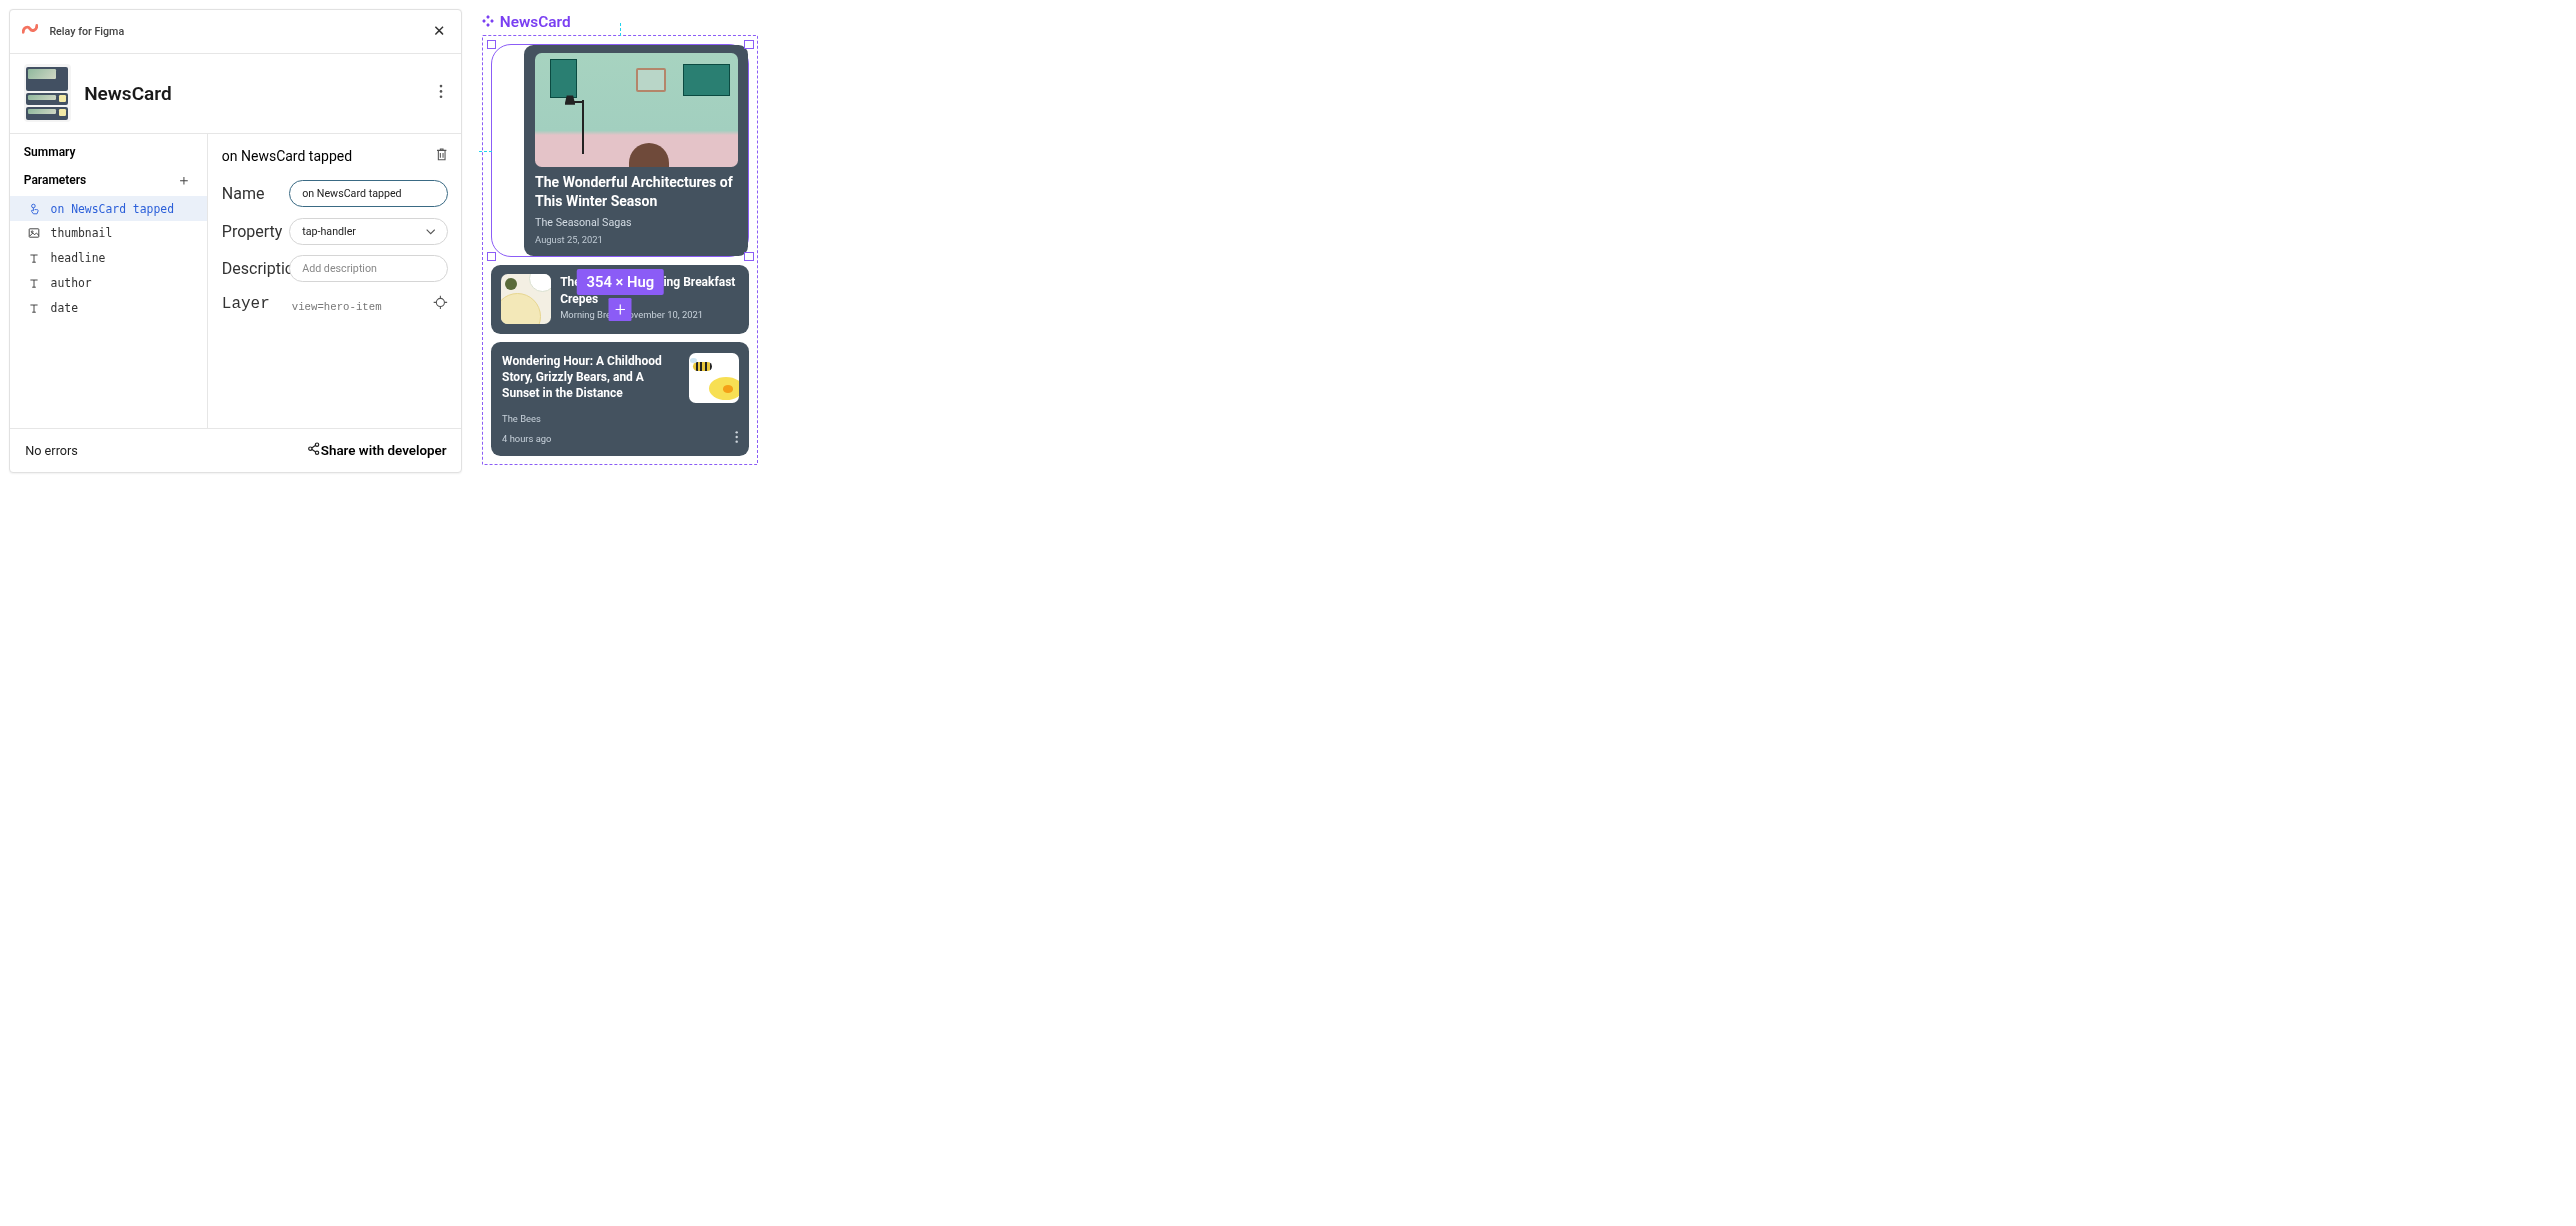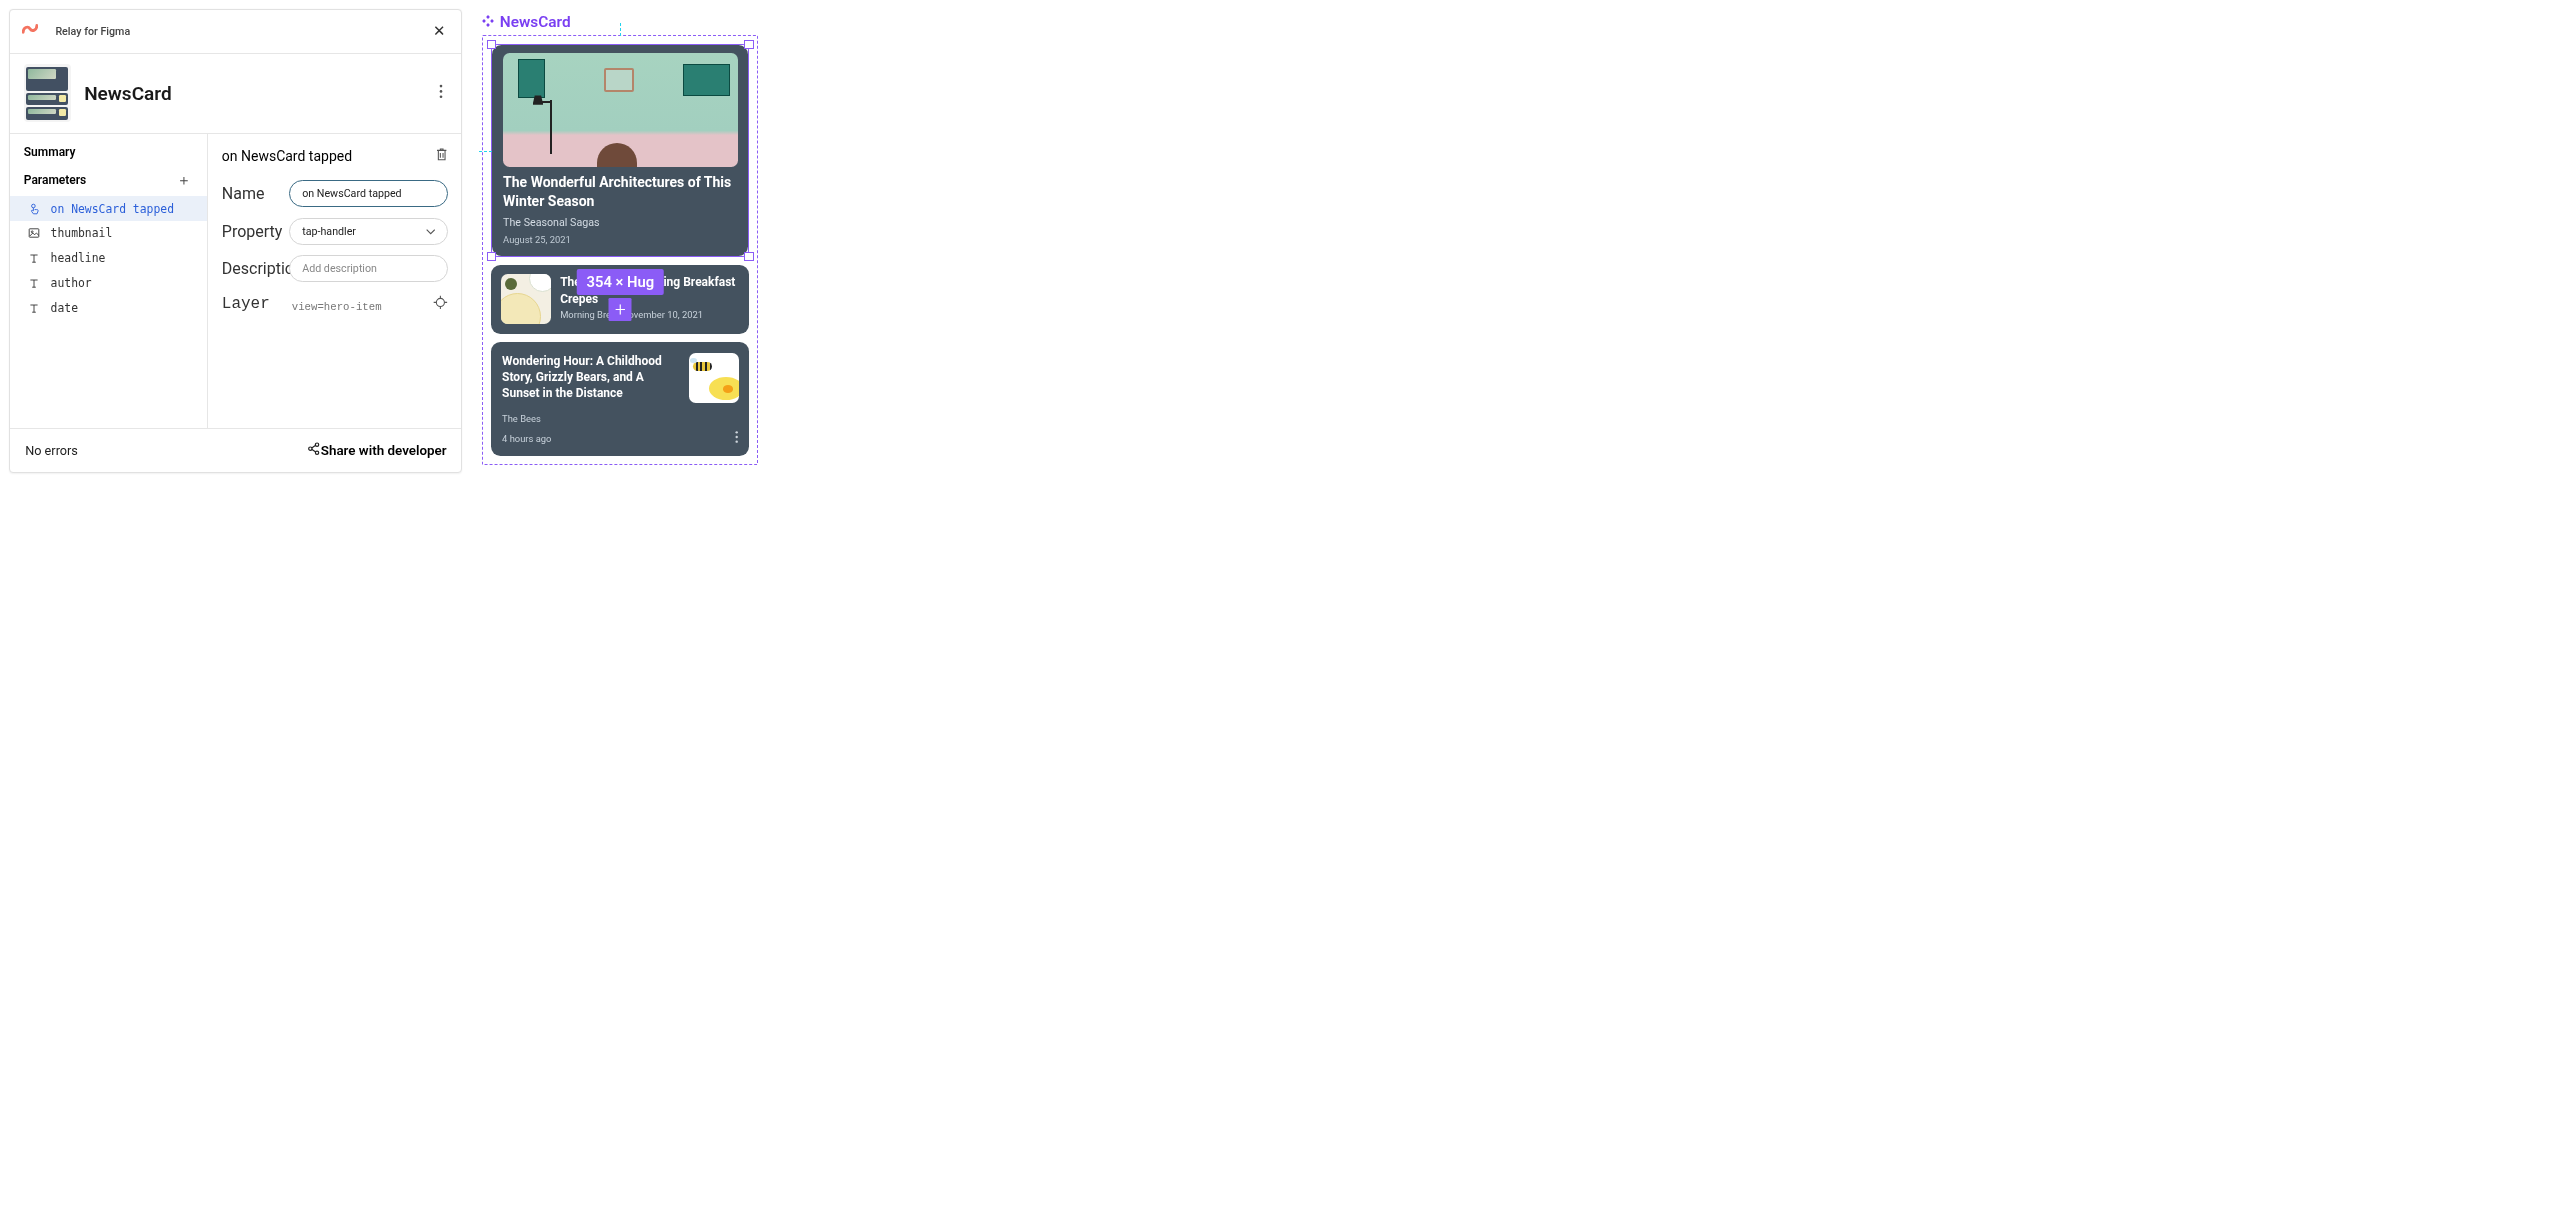--- a/index.html
+++ b/index.html
@@ -18,21 +18,21 @@
     border-radius: 4px;
     background: #fff;
     box-shadow: 0 0.7px 2px rgba(0,0,0,.06);
     display:flex; flex-direction:column;
   }
   .panel-titlebar {
     display:flex; align-items:center; justify-content:space-between;
     padding: 9.4px 12px;
     border-bottom:0.7px solid #e6e6e6;
   }
-  .brand { display:flex; align-items:center; gap:17px; }
+  .brand { display:flex; align-items:center; gap:11px; }
   .brand svg { width:16px; height:12px; }
   .brand-text { font-size:10.7px; color:#444; font-weight:500;}
   .close-x { font-size:14.8px; color:#333; cursor:pointer; padding:2.7px 4px;}
   .header-row {
     display:flex; align-items:center; justify-content:space-between;
     padding: 10.7px 13.4px;
     border-bottom:0.7px solid #e6e6e6;
   }
   .header-left { display:flex; align-items:center; gap: 13.4px;}
   .preview-thumb {
@@ -121,21 +121,21 @@
   .canvas { position:relative; padding-top:4px;}
   .comp-label { display:flex; align-items:center; gap:5.4px; margin-bottom:4px;}
   .comp-label svg{ width:12px; height:12px; }
   .comp-label-text{ color:#7a3ff2; font-size:15.4px; font-weight:600;}
   .sel-frame{
     border:1.3px dashed #8b5cf6; border-radius:1.3px;
     padding: 8px; position:relative;
     width: 276px;
   }
   .sel-solid{
-    border:1.3px solid #8b5cf6; border-radius:6px; position:relative;
+    border:1.3px solid #8b5cf6; border-radius:20px; position:relative;padding-left:32px;
   }
   .sel-handle{
     position:absolute; width:9.4px; height:9.4px; background:#fff;
     border:1.3px solid #8b5cf6;
   }
   .h-tl{ left:-5.4px; top:-5.4px;} .h-tr{ right:-5.4px; top:-5.4px;}
   .h-bl{ left:-5.4px; bottom:-5.4px;} .h-br{ right:-5.4px; bottom:-5.4px;}
   .guide-v{ position:absolute; width:0; border-left:0.7px dashed #22d3ee; left:50%; top:-13.4px; height:13.4px;}
   .guide-h{ position:absolute; height:0; border-top:0.7px dashed #22d3ee; top:50%; left:-13.4px; width:13.4px;}
   .card{

